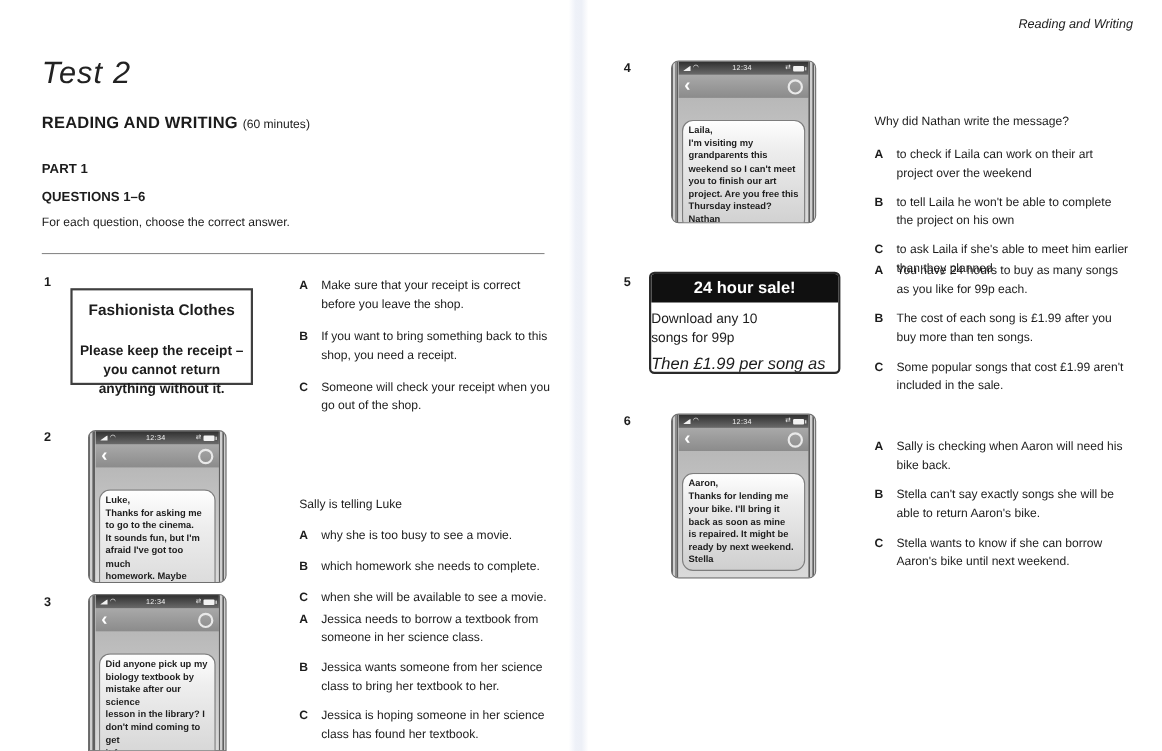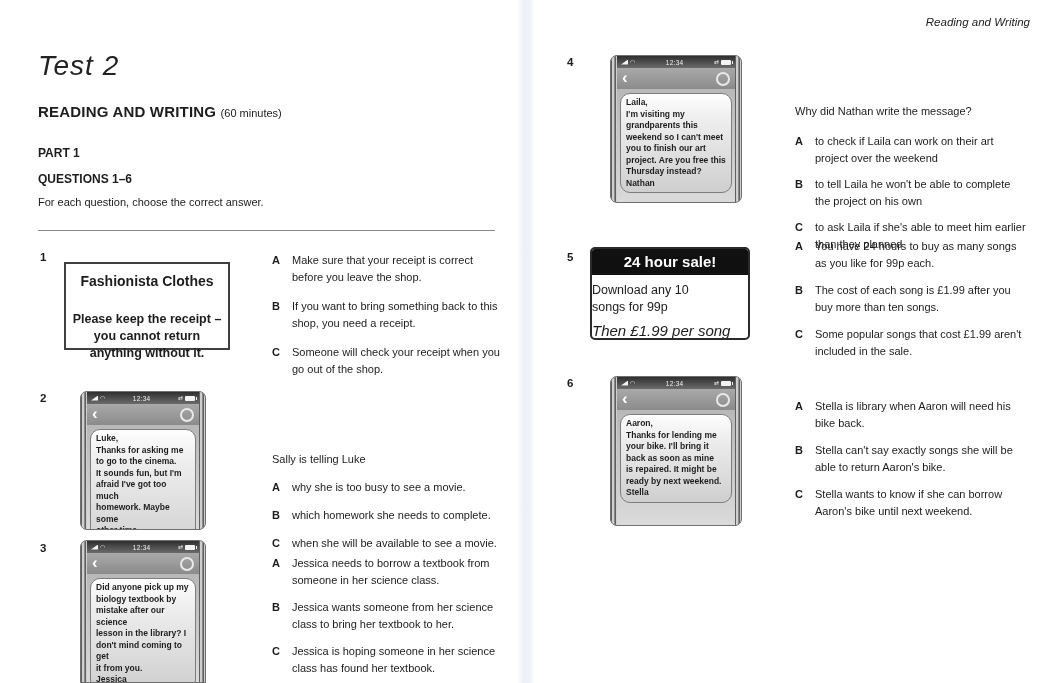--- a/index.html
+++ b/index.html
@@ -50,21 +50,21 @@
   .sig{width:7px;height:5px;background:#f2f2f2;clip-path:polygon(0 100%,100% 0,100% 100%);}
   .wifi{font-size:6px;line-height:6px;color:#f2f2f2;font-family:"DejaVu Sans",sans-serif;}
   .sb-time{font-size:6.5px;letter-spacing:.3px;}
   .sync{font-size:6px;line-height:6px;font-family:"DejaVu Sans",sans-serif;}
   .batt{width:10px;height:5px;background:#f2f2f2;border-radius:1px;position:relative;}
   .batt::after{content:"";position:absolute;right:-2px;top:1px;width:1.5px;height:3px;background:#f2f2f2;}
   .navbar{flex:none;height:21px;background:linear-gradient(180deg,#a9a9a9,#8b8b8b);
           display:flex;align-items:center;justify-content:space-between;padding:0 5px;}
   .back{color:#fff;font-size:17px;font-weight:bold;line-height:17px;margin-top:-3px;}
   .ring{width:14px;height:14px;border:2px solid #e9e9e9;border-radius:50%;box-sizing:border-box;}
-  .screen{flex:1;background:linear-gradient(180deg,#b8b8b8,#dadada);padding:4px 3px 0 3px;min-height:0;}
+  .screen{flex:1;background:linear-gradient(180deg,#b8b8b8,#dadada);padding:20px 3px 0 3px;min-height:0;}
   .bubble{border:1.5px solid #7d7d7d;border-radius:10px;
           background:linear-gradient(180deg,#fefefe 0%,#eeeeee 26%,#cfcfcf 100%);
           padding:3px 5px;font-size:8.5px;line-height:11.5px;font-weight:bold;color:#1d1d1d;
           white-space:pre-line;}
 </style>
 </head>
 <body>
 
 <div class="sheet">
   <div class="page-seam"></div>
@@ -258,21 +258,21 @@
         </div>
         <div class="opt">
           <span class="ltr">C</span>
           <span class="txt">to ask Laila if she's able to meet him earlier
 than they planned</span>
         </div>
       </div>
     </div>
 
     <div class="q-num" style="left:567px;top:251px;">5</div>
-    <div class="abs sale" style="left:590px;top:247px;width:160px;height:93px;">
+    <div class="abs sale" style="left:590px;top:247px;width:174px;height:93px;">
       <div class="s-head">24 hour sale!</div>
       <div class="s-body">
         <div class="s-line">Download any 10</div>
         <div class="s-line">songs for 99p</div>
         <div class="s-note">Then £1.99 per song as usual</div>
       </div>
     </div>
     <div class="abs opts" style="left:795px;top:238px;width:243px;gap:10px;">
       <div class="opt">
         <span class="ltr">A</span>
@@ -318,21 +318,21 @@
 is repaired. It might be
 ready by next weekend.
 Stella</div>
         </div>
       </div>
       <div class="rail"></div>
     </div>
     <div class="abs opts" style="left:795px;top:398px;width:243px;gap:10px;">
       <div class="opt">
         <span class="ltr">A</span>
-        <span class="txt">Stella is library when Aaron will need his
+        <span class="txt">Sally is checking when Aaron will need his
 bike back.</span>
       </div>
       <div class="opt">
         <span class="ltr">B</span>
         <span class="txt">Stella can't say exactly songs she will be
 able to return Aaron's bike.</span>
       </div>
       <div class="opt">
         <span class="ltr">C</span>
         <span class="txt">Stella wants to know if she can borrow

